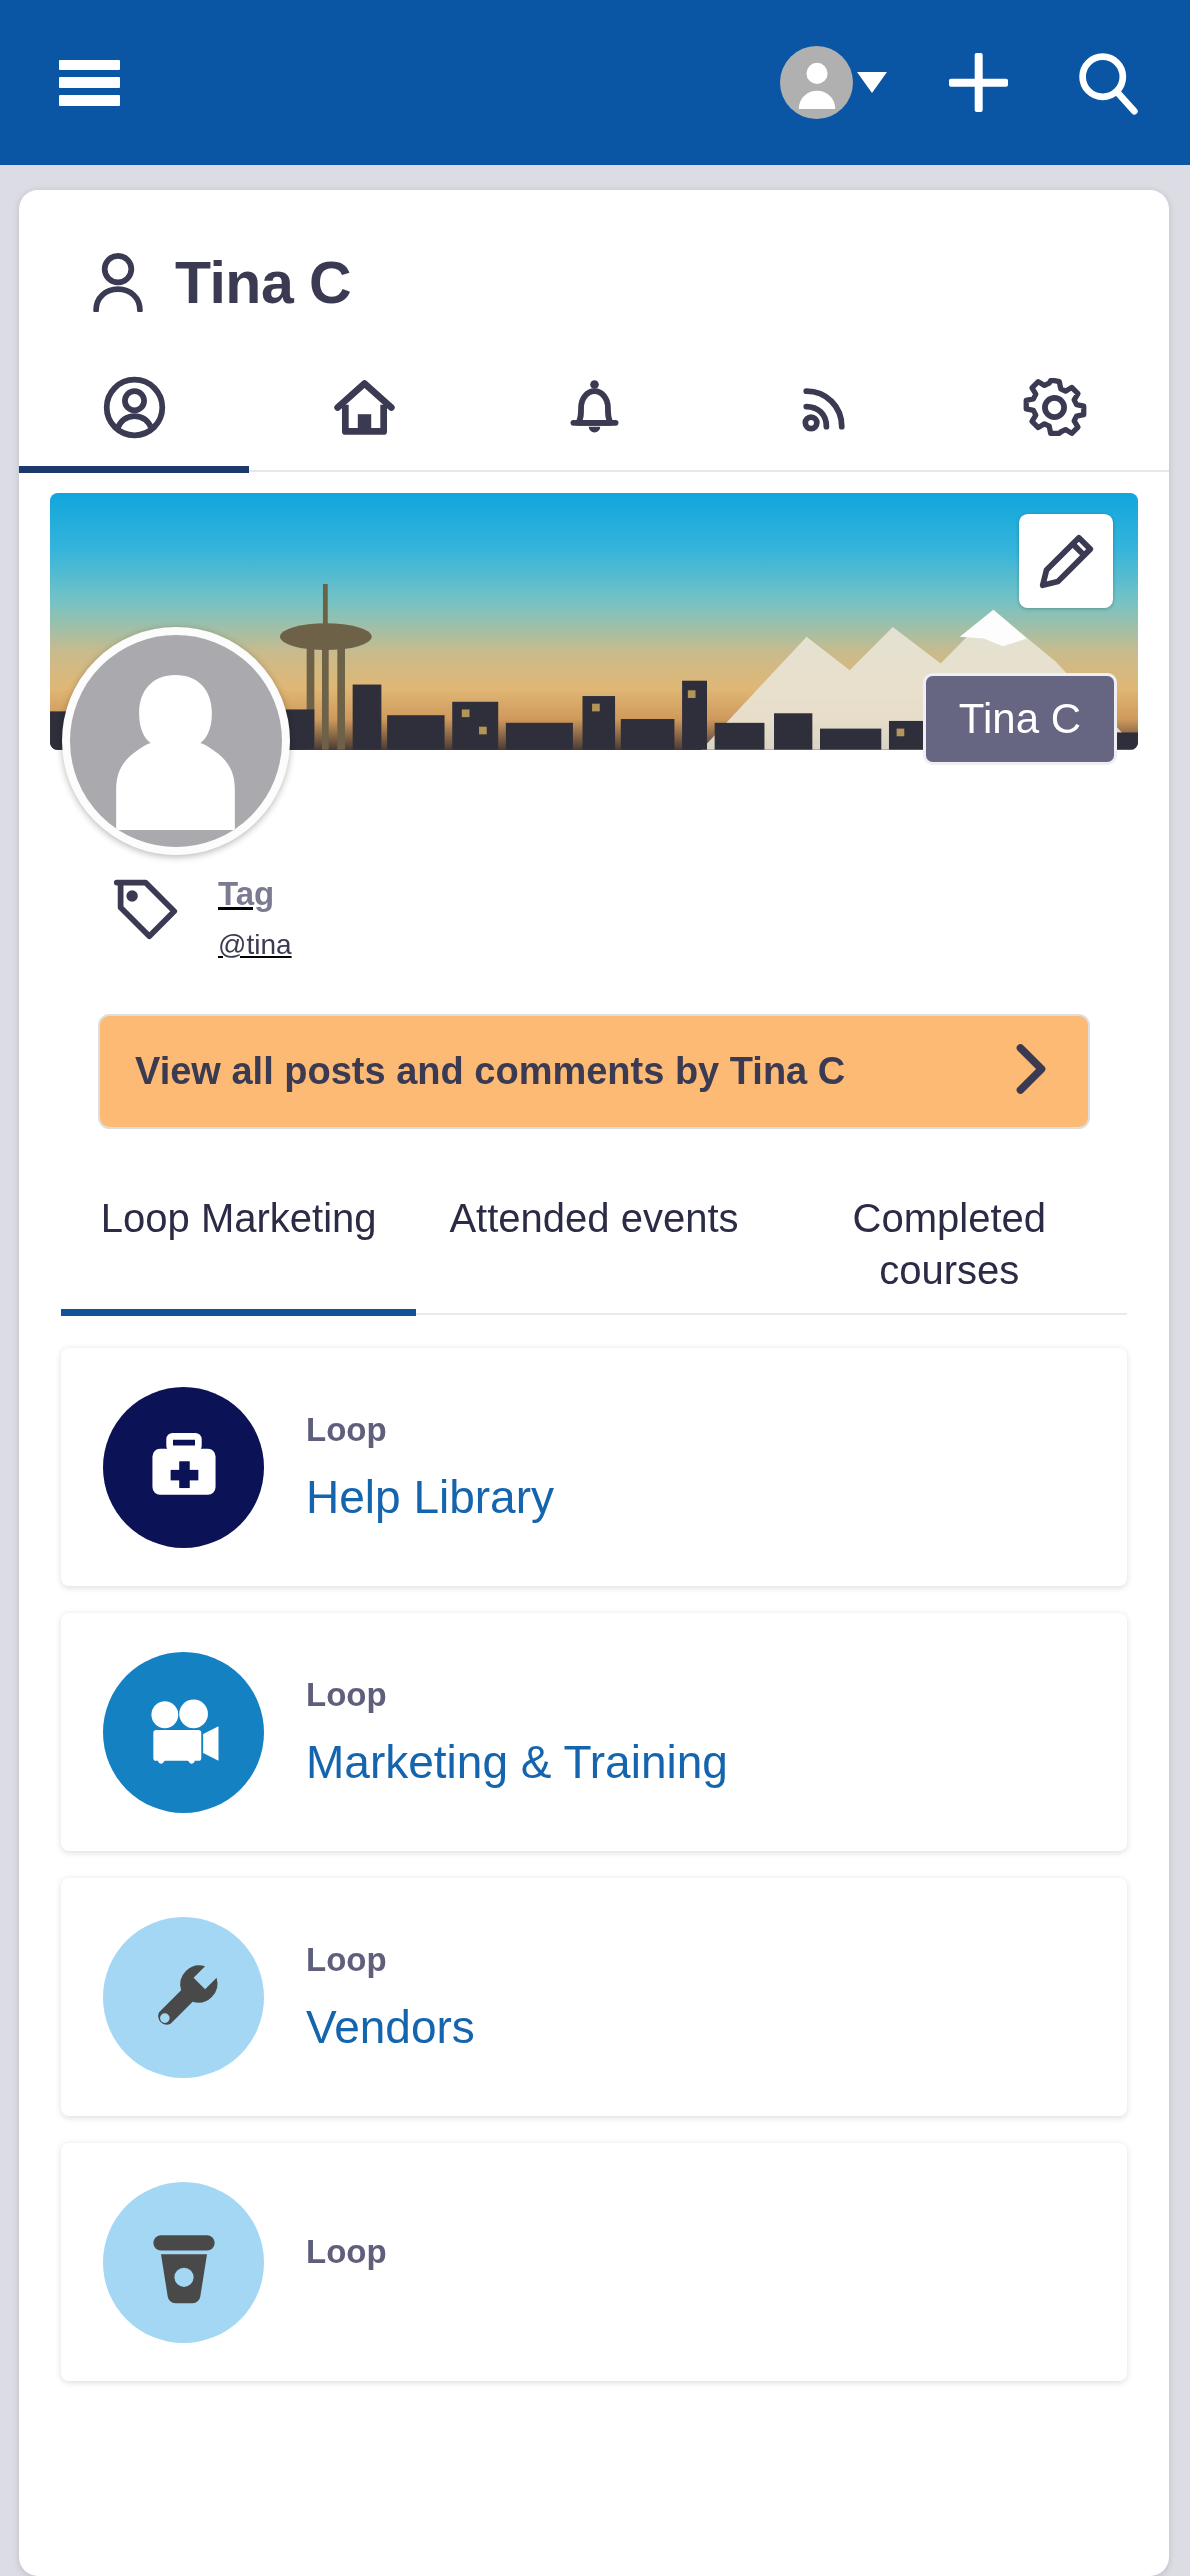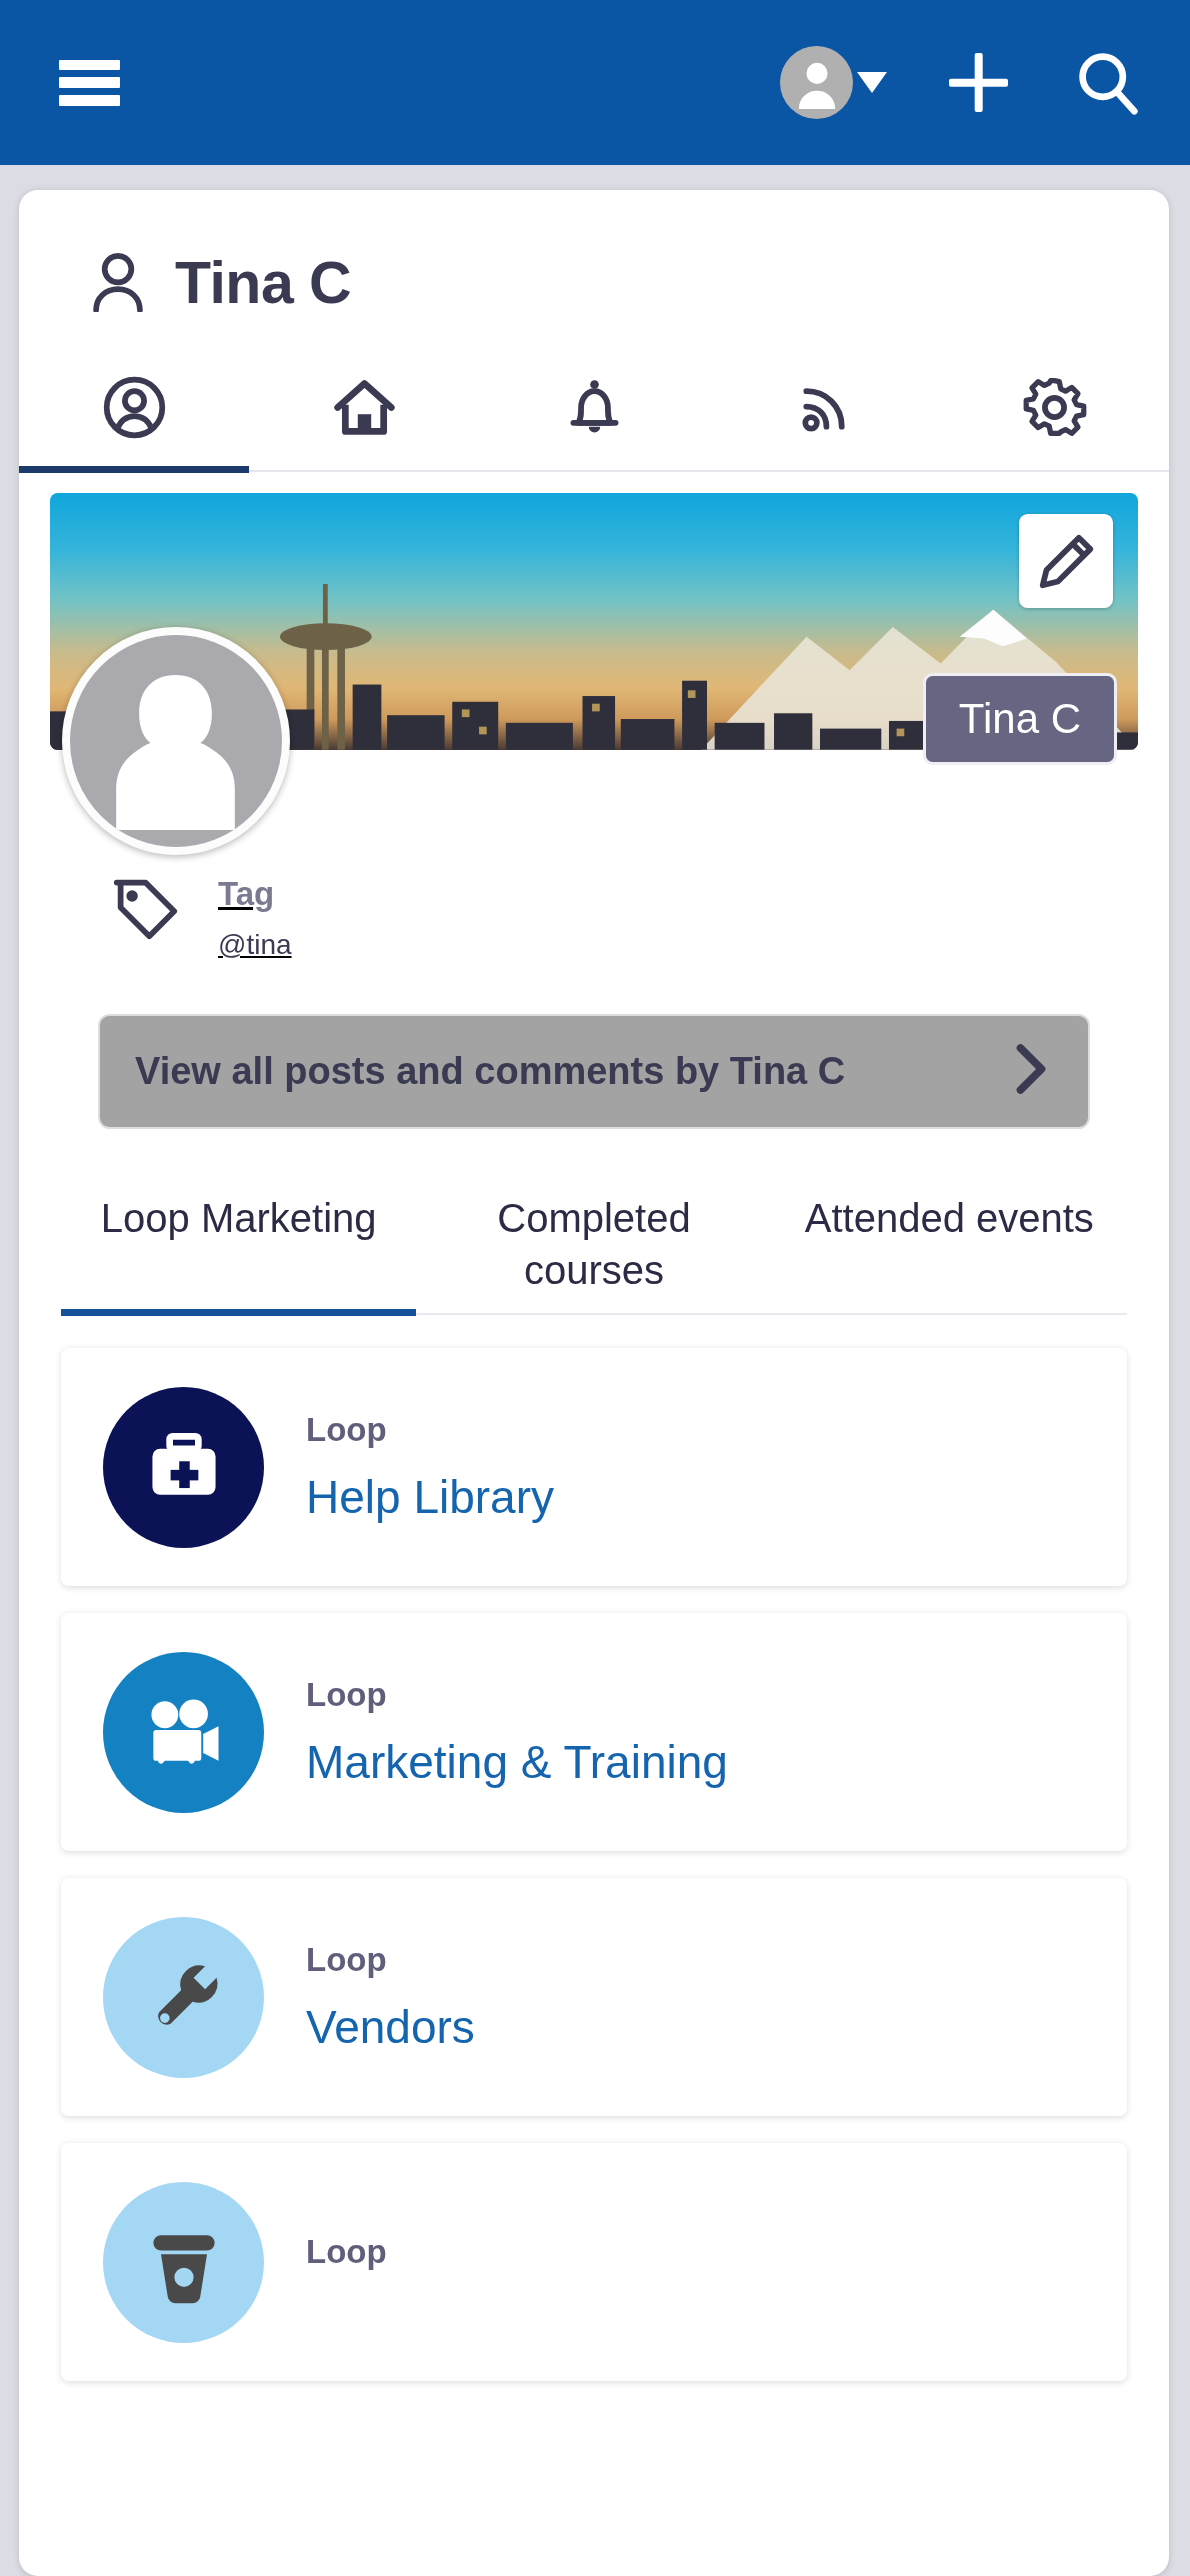--- a/index.html
+++ b/index.html
@@ -143,21 +143,21 @@
 
   
   .viewall{
     margin:50px 79px 0 79px;
     height:115px;
     border:2.9px solid #dededf;
     border-radius:11.5px;
     display:flex; align-items:center;
     padding:0 35px;
     cursor:pointer;
-    background:#a3a3a3;
+    background:#fdba74;
   }
   .viewall .txt{ font-size:38px; font-weight:bold; color:#3a3a52; }
   .viewall .chev{ margin-left:auto; }
 
   
   .subtabs{
     display:flex;
     margin:58px 42px 0 42px;
     border-bottom:2.9px solid #e9e9ef;
   }
@@ -360,22 +360,22 @@
     <span class="txt">View all posts and comments by Tina C</span>
     <span class="chev">
       <svg width="44" height="54" viewBox="0 0 46 56" aria-hidden="true">
         <path d="M12 6 34 28 12 50" fill="none" stroke="#3a3a52" stroke-width="8" stroke-linecap="round" stroke-linejoin="round"></path>
       </svg>
     </span>
   </div>
 
   <div class="subtabs">
     <div class="subtab active">Loop Marketing</div>
+    <div class="subtab">Attended events</div>
     <div class="subtab">Completed courses</div>
-    <div class="subtab">Attended events</div>
   </div>
 
   <div class="loop-list">
 
     <div class="loop-card">
       <div class="loop-avatar" style="background:#0b1356">
         <svg width="88" height="88" viewBox="0 0 92 92" aria-hidden="true">
           <rect x="31" y="14" width="30" height="13" rx="3" fill="none" stroke="#fff" stroke-width="7"></rect>
           <rect x="13" y="27" width="66" height="48" rx="8" fill="#fff"></rect>
           <rect x="41" y="40" width="11" height="28" fill="#0b1356"></rect>

